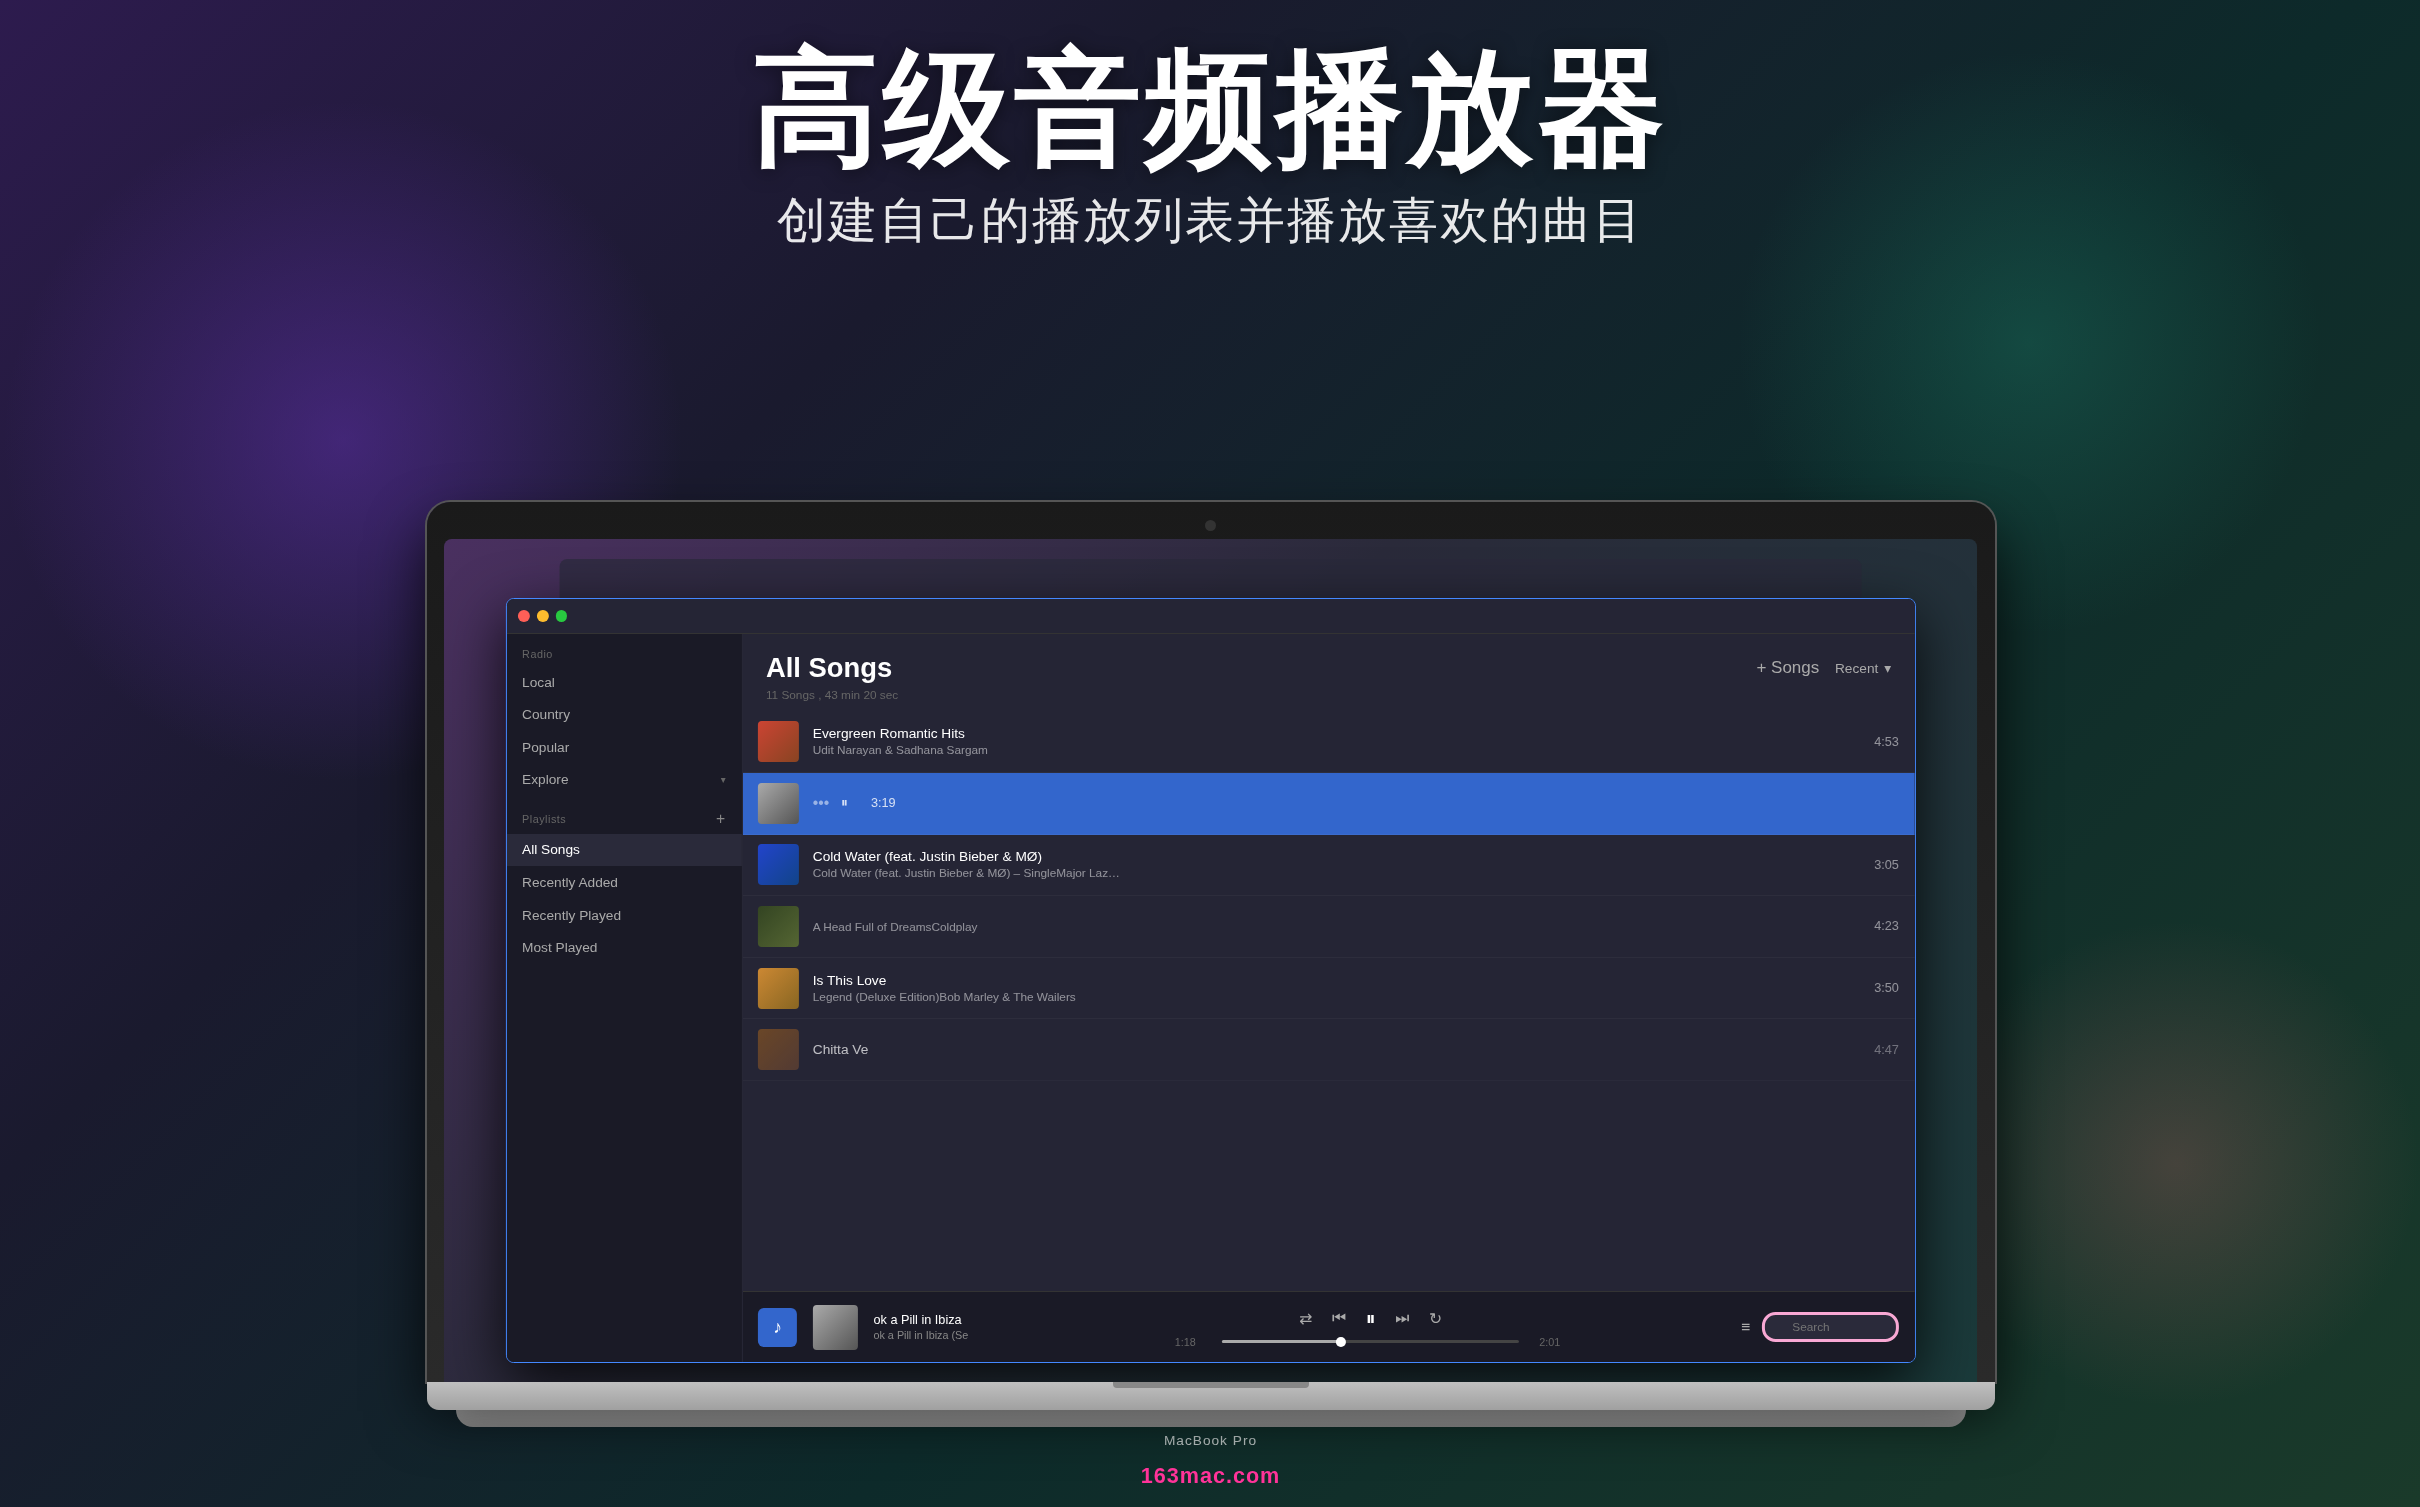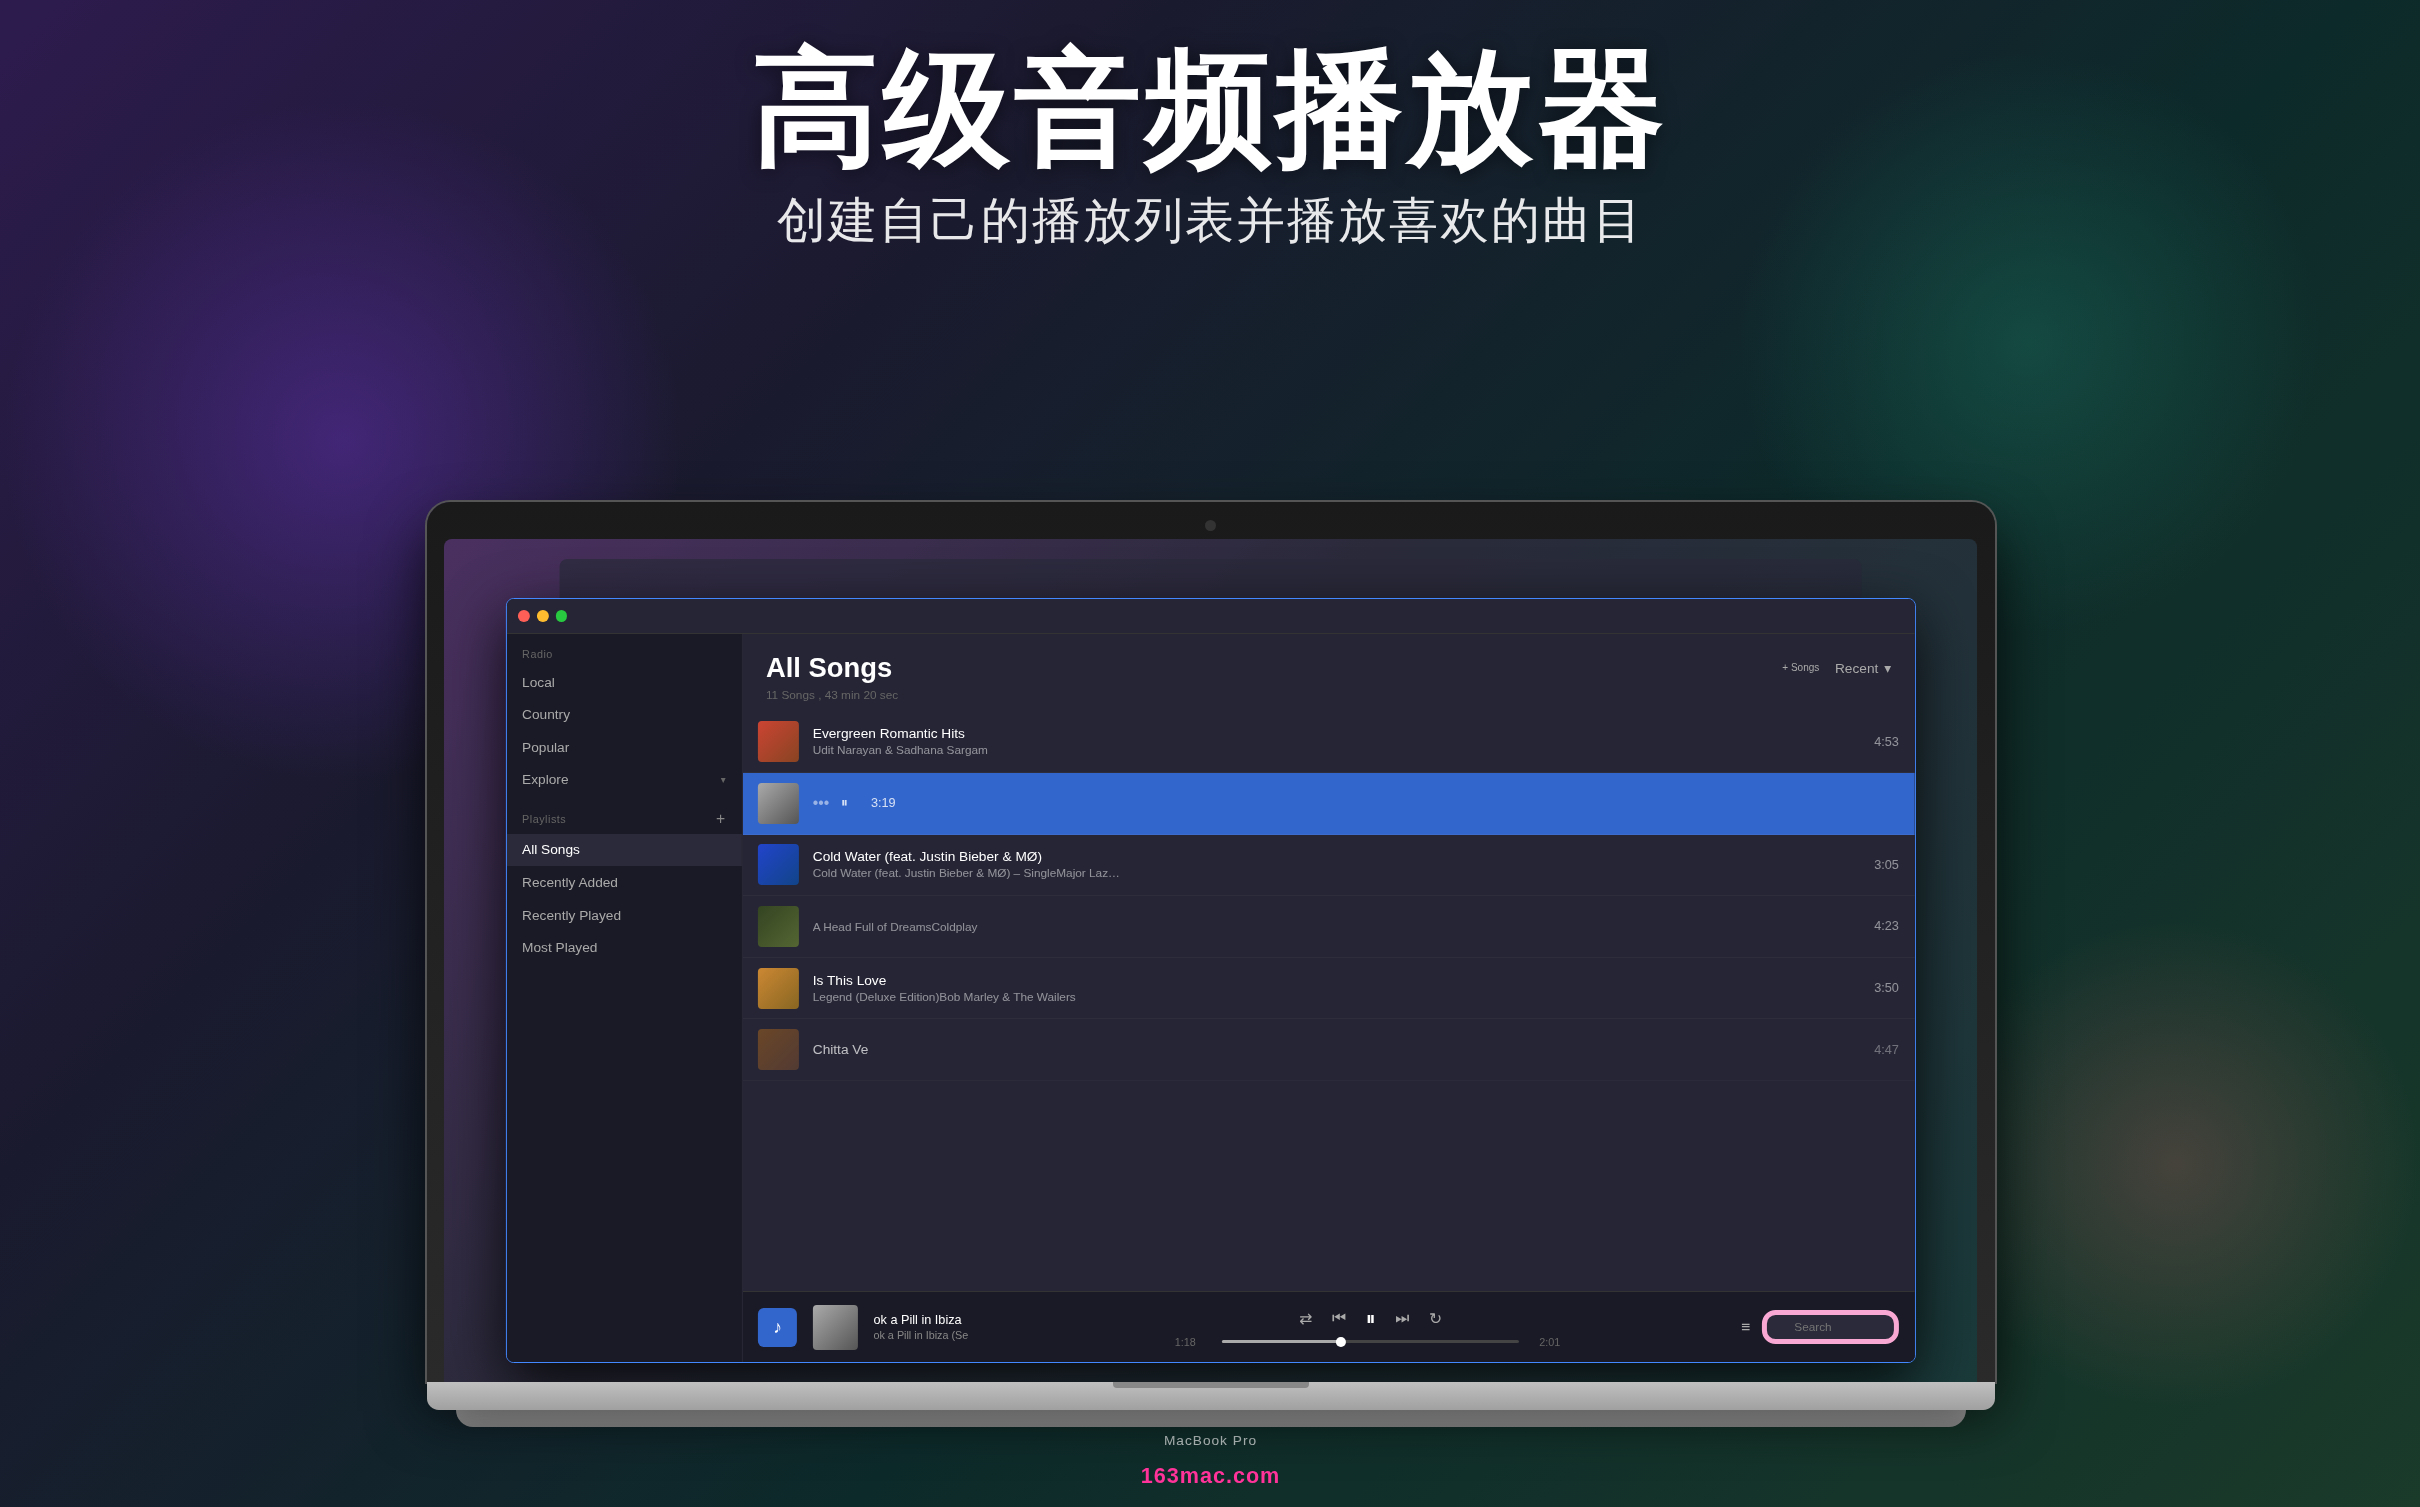--- a/index.html
+++ b/index.html
@@ -227,21 +227,21 @@
       font-size: 27.4px;
       font-weight: 600;
       color: #fff;
     }
     .main-header-actions {
       display: flex;
       align-items: center;
       gap: 15.7px;
     }
     .add-songs-btn {
-      font-size: 10px;
+      font-size: 17px;
       color: #aaa;
       cursor: pointer;
       display: flex;
       align-items: center;
       gap: 3.9px;
     }
     .recent-btn {
       font-size: 13.7px;
       color: #aaa;
       cursor: pointer;
@@ -446,21 +446,21 @@
       align-items: center;
       gap: 11.8px;
     }
     .queue-btn {
       color: #aaa;
       font-size: 15.7px;
       cursor: pointer;
     }
     .search-box {
       background: #2a2a3a;
-      border: 5px solid #f9a8d4;
+      border: 3px solid #f9a8d4;
       border-radius: 13.7px;
       padding: 4.9px 11.8px 4.9px 27.4px;
       font-size: 11.8px;
       color: #aaa;
       width: 137px;
       position: relative;
     }
     .search-wrapper {
       position: relative;
     }

